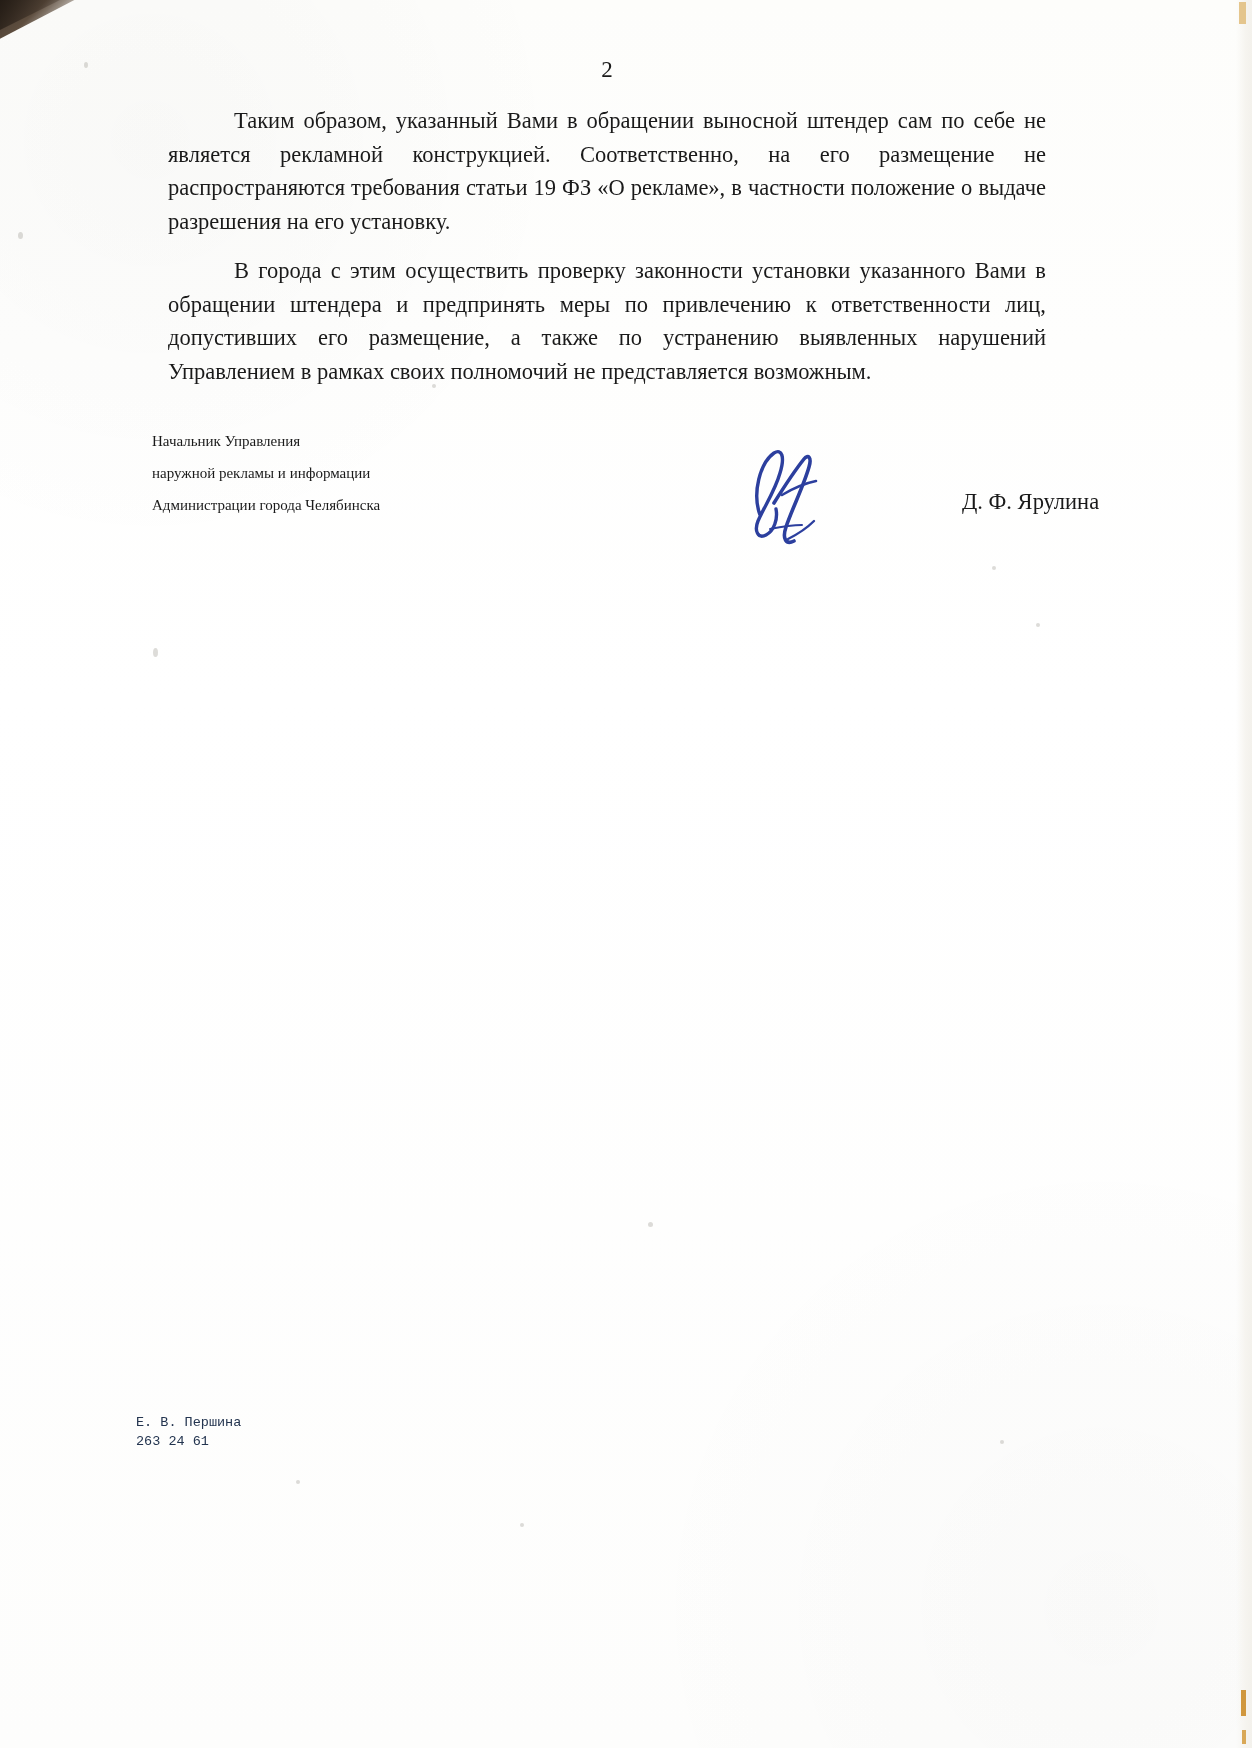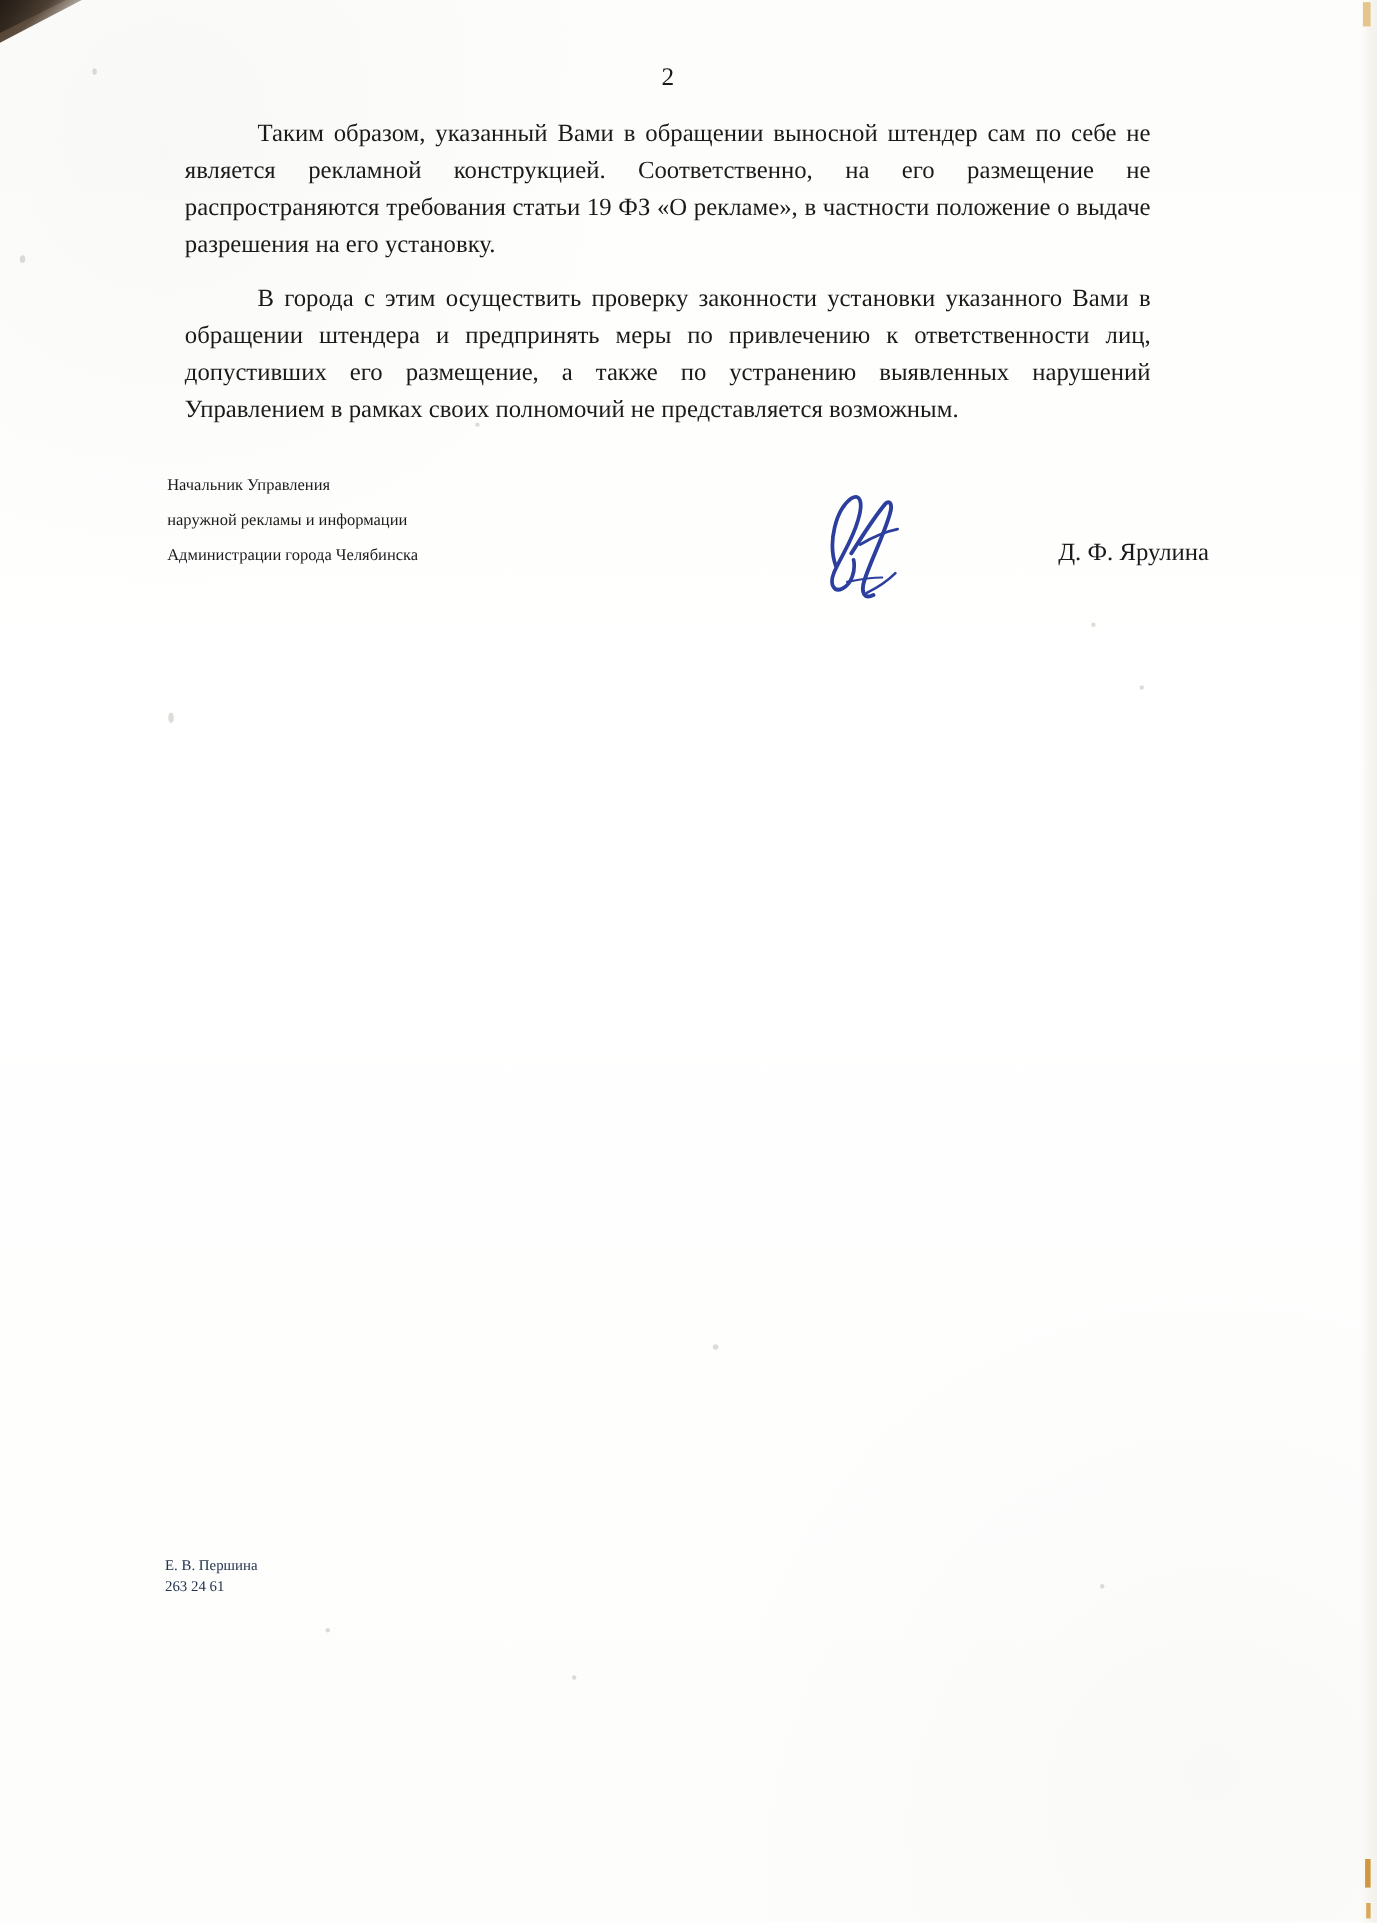--- a/index.html
+++ b/index.html
@@ -125,23 +125,23 @@
     position: absolute;
     left: 578px;
     top: 18px;
     width: 120px;
     height: 115px;
     pointer-events: none;
   }
 
   .footer-note {
     position: absolute;
-    left: 150px;
+    left: 136px;
     top: 1413px;
-    font-family: Liberation Serif, serif;
+    font-family: Liberation Mono, monospace;
     font-size: 13.5px;
     line-height: 19px;
     color: #23344f;
     white-space: pre-line;
   }
 
   
   .dust { position:absolute; background:#9e9a92; border-radius:50%; opacity:.35; }
 </style>
 </head>

